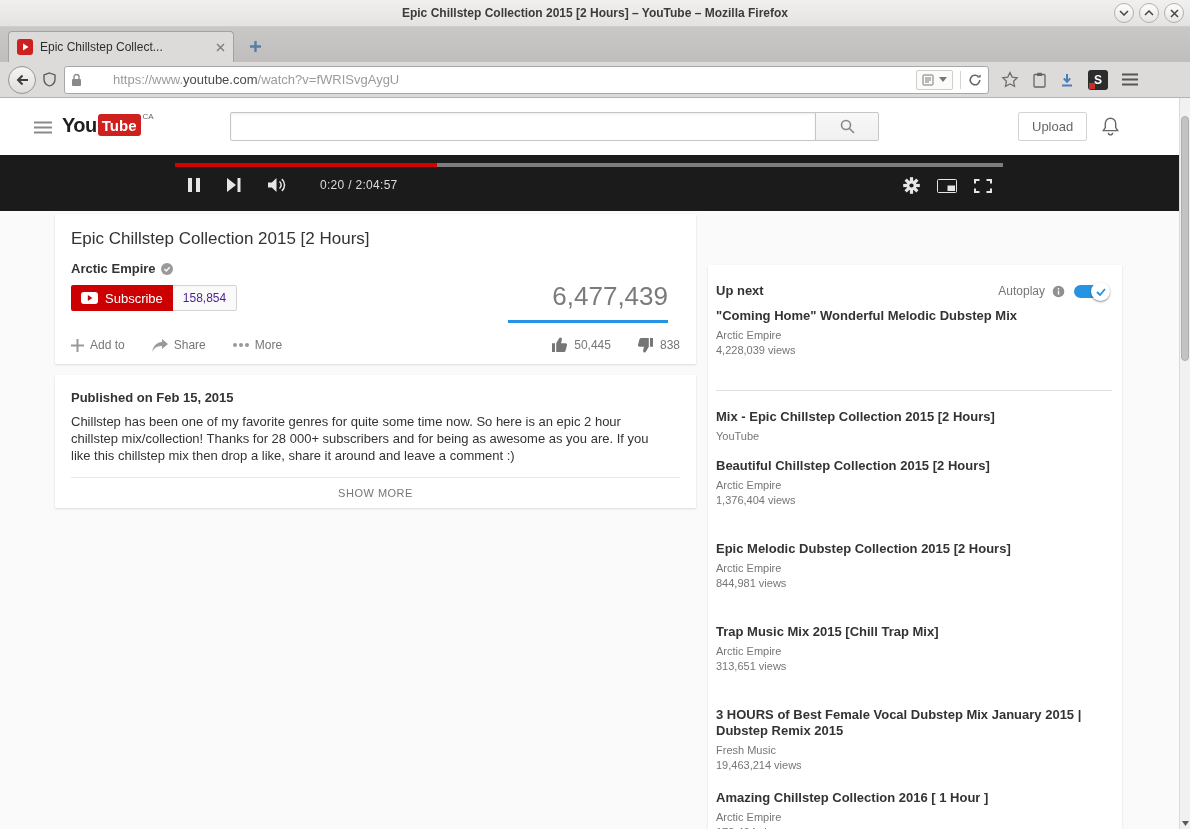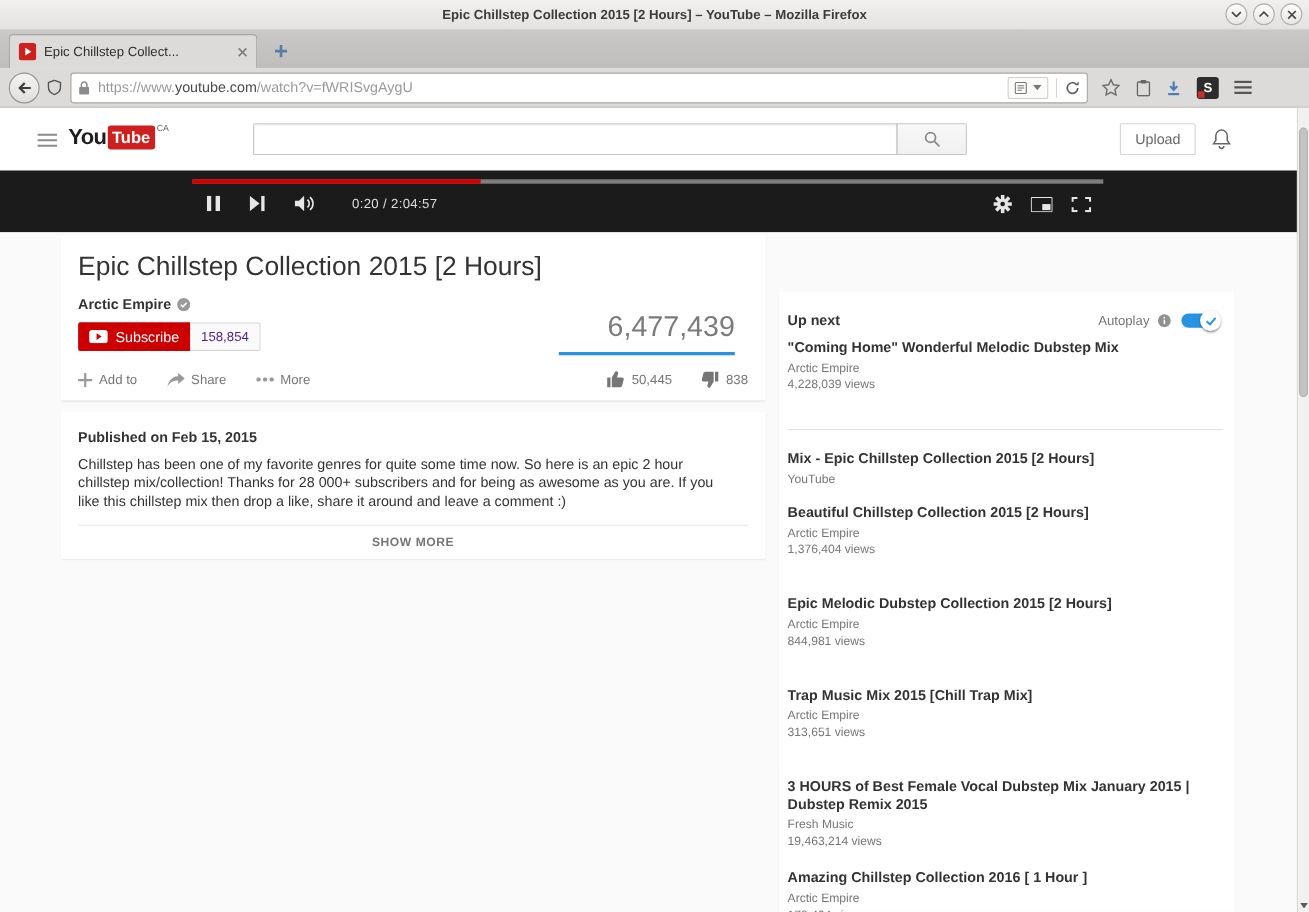--- a/index.html
+++ b/index.html
@@ -26,21 +26,21 @@
   .newtab-btn { position:absolute; left:244px; bottom:5px; width:22px; height:22px;
     display:flex; align-items:center; justify-content:center; }
 
   
   .navbar { position:absolute; top:62px; left:0; right:0; height:36px; background:#dcdbd9;
     border-bottom:1px solid #b6b5b3; display:flex; align-items:center; padding:0 8px; }
   .back-btn { width:28px; height:28px; border-radius:50%; border:1px solid #96958f;
     background:linear-gradient(#f5f4f3,#dfdedc); display:flex; align-items:center; justify-content:center; flex:none; }
   .shield-wrap { margin-left:7px; flex:none; }
   .urlbar { margin-left:8px; height:28px; width:925px; background:#fff; border:1px solid #a9a8a6;
-    border-radius:3px; display:flex; align-items:center; padding:0 6px; flex:none; }
+    border-radius:3px; display:flex; align-items:center; padding:0 6px; flex:none;gap:24px; }
   .url-text { font-size:13px; margin-left:7px; flex:1; white-space:nowrap; overflow:hidden; }
   .url-scheme,.url-path { color:#9b9b9b; }
   .url-domain { color:#4a4a4a; }
   .url-right { display:flex; align-items:center; gap:7px; }
   .reader-group { display:flex; align-items:center; gap:5px; border:1px solid #cfcfcd;
     border-radius:2px; padding:3px 5px; background:#fbfbfa; }
   .url-sep { width:1px; height:18px; background:#d5d5d3; }
   .nav-icons { display:flex; align-items:center; gap:14px; margin-left:12px; }
   .ext-badge { width:20px; height:20px; background:#2c2c2c; border-radius:3px; color:#fff;
     font-size:12px; font-weight:bold; display:flex; align-items:center; justify-content:center; position:relative; }
@@ -69,42 +69,42 @@
   .player { position:absolute; top:155px; left:0; right:0; height:56px; background:#1b1b1b; }
   .progress { position:absolute; left:175px; width:828px; top:8px; height:4px; background:#7d7d7d; }
   .progress-played { height:100%; width:31.6%; background:#d30000; }
   .pc-left { position:absolute; left:188px; top:23px; display:flex; gap:27px; }
   .p-time { font-size:12px; color:#dddddd; letter-spacing:.3px; margin-left:6px; }
   .pc-right { position:absolute; left:903px; top:22px; display:flex; align-items:center; gap:17px; }
 
   
   .card { position:absolute; background:#fff; box-shadow:0 1px 2px rgba(0,0,0,.12); }
   .card-primary { left:55px; top:214px; width:641px; height:150px; padding:15px 16px; }
-  .video-title { font-size:24px; font-weight:normal; color:#333; }
+  .video-title { font-size:17px; font-weight:normal; color:#333; }
   .channel-row { margin-top:12px; display:flex; align-items:center; gap:5px; }
   .channel-name { font-size:13px; font-weight:bold; color:#333; }
   .sub-row { margin-top:9px; display:flex; align-items:center; }
   .subscribe-btn { display:flex; align-items:center; gap:7px; background:#cc0000; color:#fff;
     font-size:13px; height:26px; padding:0 10px; border-radius:2px 0 0 2px; }
   .sub-count { height:26px; display:flex; align-items:center; padding:0 10px; border:1px solid #d3d3d3;
     border-left:none; border-radius:0 2px 2px 0; background:#fafafa; color:#4c1d95; font-size:12px; }
   .view-wrap { position:absolute; right:28px; top:67px; text-align:right; }
   .view-count { font-size:26px; color:#7b7b7b; }
   .stats-bar { margin-top:8px; margin-left:auto; width:160px; height:3px; background:#2793e3; }
   .actions-row { position:absolute; left:16px; right:16px; bottom:11px; display:flex; align-items:center;
     color:#767676; font-size:12px; }
   .action { display:flex; align-items:center; gap:6px; margin-right:27px; }
   .actions-spacer { flex:1; }
   .like-group { display:flex; align-items:center; gap:6px; margin-left:26px; }
 
   .card-desc { left:55px; top:375px; width:641px; height:133px; padding:15px 16px; }
   .published { font-size:13px; font-weight:bold; color:#333; }
   .desc-text { margin-top:8px; font-size:13px; color:#333; line-height:17px; width:600px; }
   .desc-divider { margin-top:13px; border-top:1px solid #e9e9e9; }
-  .show-more { margin-top:9px; text-align:center; color:#767676; font-size:11px; font-weight:bold; letter-spacing:.5px; }
+  .show-more { margin-top:9px; text-align:center; color:#767676; font-size:11px; font-weight:normal; letter-spacing:.5px; }
 
   
   .sidebar { position:absolute; left:708px; top:265px; width:414px; bottom:0; background:#fff;
     box-shadow:0 1px 2px rgba(0,0,0,.12); padding:14px 10px 0 8px; overflow:hidden; }
   .upnext-row { display:flex; align-items:flex-end; height:19px; }
   .upnext-label { font-size:13px; font-weight:bold; color:#333; flex:1; }
   .autoplay-label { font-size:12px; color:#767676; margin-right:7px; }
   .info-wrap { margin-right:9px; }
   .toggle { width:34px; height:13px; background:#2793e3; border-radius:7px; position:relative; margin-right:4px; }
   .toggle-knob { position:absolute; right:-2px; top:-3px; width:19px; height:19px; border-radius:50%;

